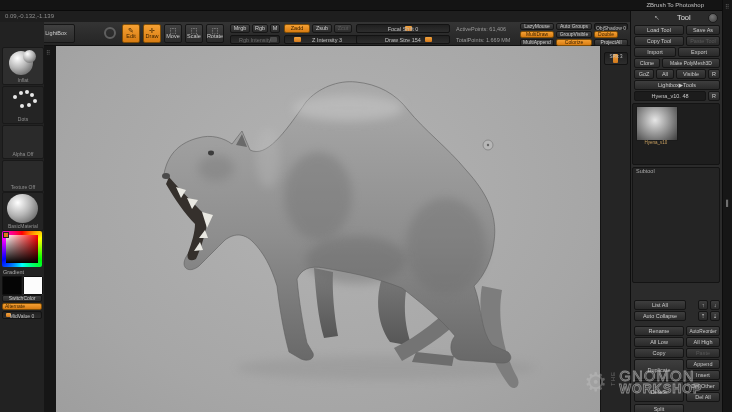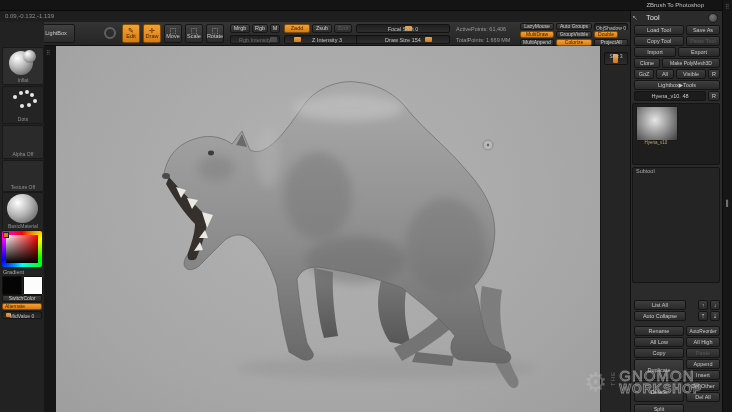--- a/index.html
+++ b/index.html
@@ -39,21 +39,21 @@
   #left-divider{left:44px;top:46px;width:12px;height:366px;background:#161616;}
   #right-edge{left:722px;top:0;width:10px;height:412px;background:#161616;border-left:1px solid #0c0c0c;}
   .grip{color:#6f6f6f;font-size:6px;line-height:6px;}
   
   #canvas{left:56px;top:46px;width:544px;height:366px;background:radial-gradient(ellipse at 50% 40%,#b3b3b3,#a6a6a6 70%,#9e9e9e);}
   
   #right-shelf{left:600px;top:46px;width:30px;height:366px;background:#252525;border-left:1px solid #141414;}
   .shelf-slider{position:absolute;left:3px;top:6px;width:24px;height:13px;}
   
   #tool-panel{left:630px;top:11px;width:92px;height:401px;background:#2b2b2b;border-left:1px solid #0e0e0e;}
-  #tool-header{left:632px;top:12px;width:88px;height:11px;display:flex;align-items:center;gap:8px;}
+  #tool-header{left:632px;top:12px;width:88px;height:11px;display:flex;align-items:center;gap:17px;padding-left:22px;}
   #tool-title{font-size:7.5px;color:#e0e0e0;}
   .gear{width:8px;height:8px;border-radius:50%;background:radial-gradient(circle at 40% 35%,#777,#3a3a3a);border:1px solid #1c1c1c;margin-left:auto;margin-right:2px;}
   .pbtn{position:absolute;height:10px;background:linear-gradient(#3e3e3e,#2a2a2a);border:1px solid #151515;border-radius:2px;color:#c9c9c9;font-size:5.5px;display:flex;align-items:center;justify-content:center;box-sizing:border-box;}
   .pbtn.dim{color:#585858;}
   #preview-box{left:632px;top:103px;width:88px;height:62px;background:#1e1e1e;border:1px solid #141414;border-radius:2px;}
   .pv-cell{position:absolute;background:#2c2c2c;border:1px solid #1a1a1a;border-radius:1px;}
   #subtool-box{left:632px;top:167px;width:88px;height:116px;background:#242424;border:1px solid #141414;border-radius:2px;}
   #subtool-title{left:636px;top:168px;font-size:5.5px;color:#aaa;}
   .st-list{position:absolute;left:633px;top:176px;width:86px;}
   

